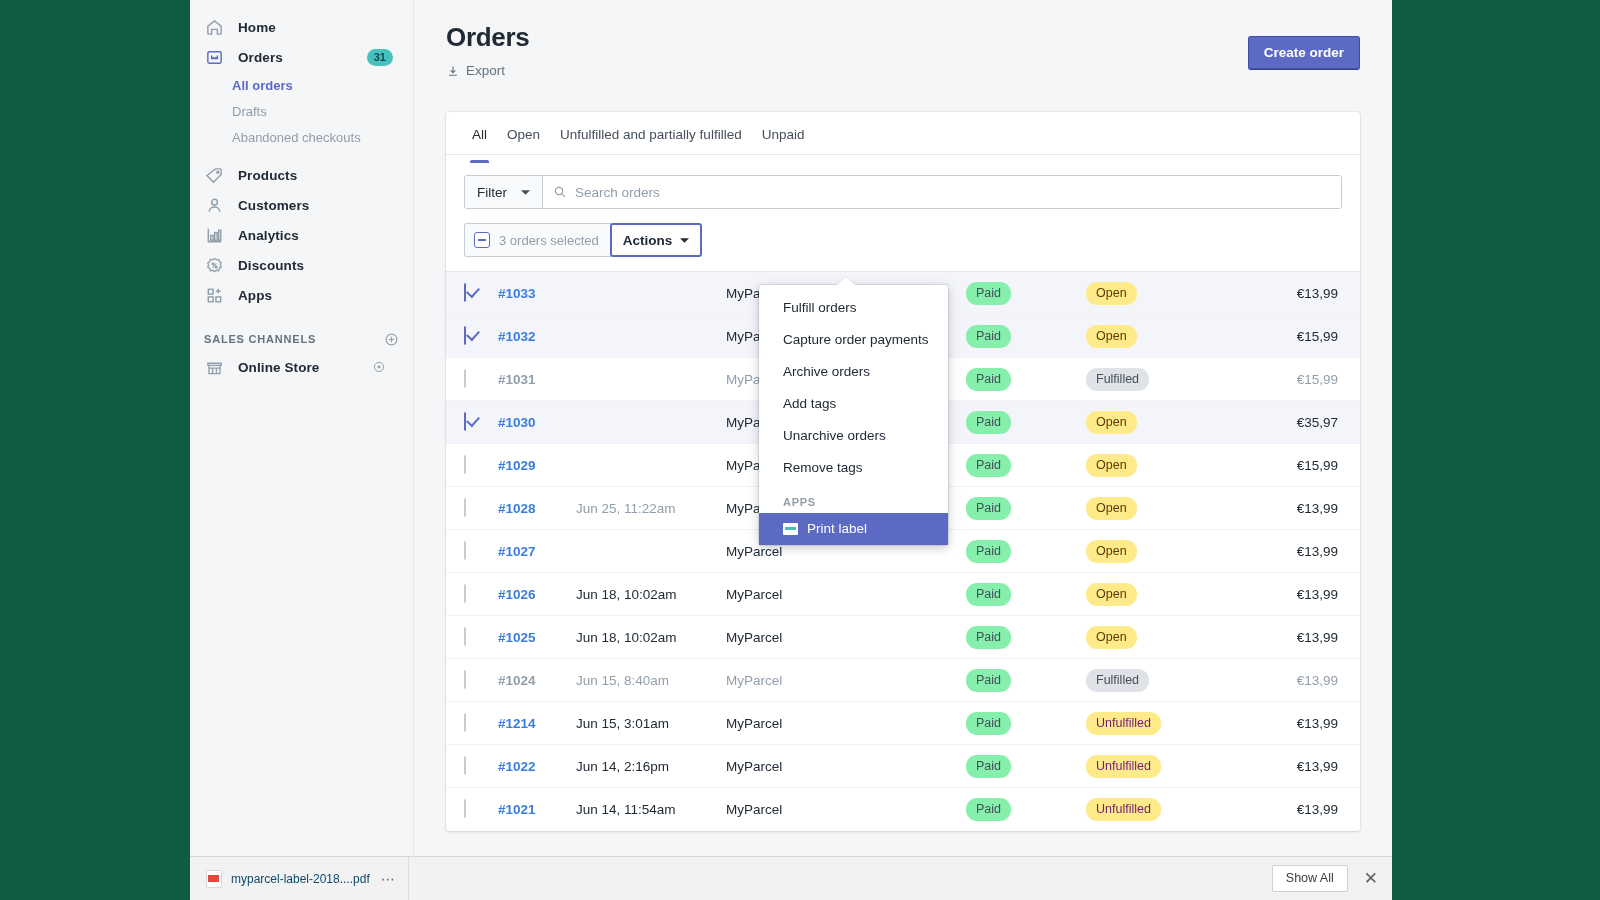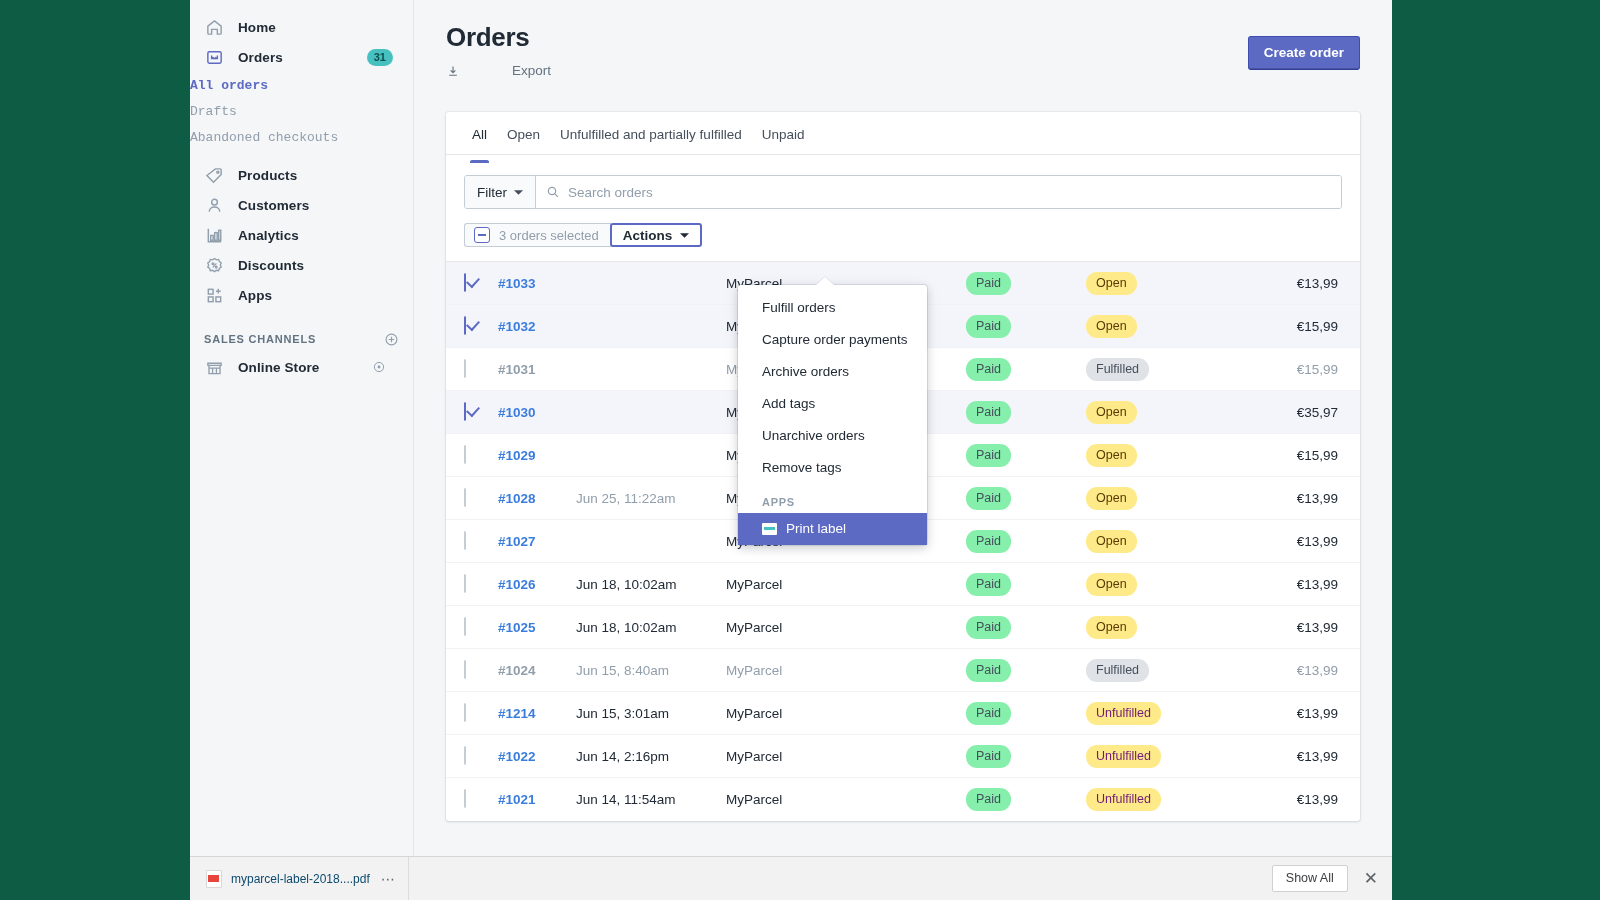--- a/index.html
+++ b/index.html
@@ -45,21 +45,21 @@
   }
   .nav-item.active .lbl { color: #212b36; }
   .nav-item .badge {
     margin-left: auto;
     background: #47c1bf; color: #0d4f4e;
     font-size: 11px; font-weight: 600;
     border-radius: 9px; padding: 1px 7px 2px;
     line-height: 14px;
   }
   .subnav {
-    font-family: Liberation Mono, monospace;
+    padding-left: 42px;
   }
   .subnav-item {
     height: 26px; display: flex; align-items: center;
     font-size: 13px; cursor: pointer; white-space: nowrap;
   }
   .subnav-item.sel { color: #5c6ac4; font-weight: 700; }
   .subnav-item.dim { color: #919eab; font-weight: 400; }
 
   .nav-gap { height: 10px; }
 
@@ -73,21 +73,21 @@
   }
   .section-head .plus { margin-left: auto; }
 
   
   #main { position: absolute; left: 224px; top: 0; right: 0; height: 856px; }
 
   .page-head { padding: 22px 32px 0 32px; position: relative; }
   .page-title {
     font-size: 26px; font-weight: 700; color: #212b36; letter-spacing: -.3px;
   }
-  .export-row { display: flex; align-items: center; margin-top: 10px; cursor: pointer; gap: 46px; }
+  .export-row { display: flex; align-items: center; margin-top: 10px; cursor: pointer; }
   .export-row .lbl { font-size: 13.5px; color: #637381; margin-left: 6px; }
   .create-btn {
     position: absolute; right: 32px; top: 36px;
     background: #5c6ac4; color: #fff;
     border: 1px solid #3f4eae;
     border-bottom-color: #2f3d9e;
     border-radius: 3px;
     font-size: 13.5px; font-weight: 600;
     padding: 8px 15px 9px;
     box-shadow: inset 0 -1px 0 rgba(0,0,0,.2);
@@ -124,37 +124,37 @@
   }
 
   
   .filter-row { padding: 20px 18px 0 18px; display: flex; }
   .filter-wrap {
     display: flex; width: 100%;
     border: 1px solid #c4cdd5; border-radius: 3px; overflow: hidden;
     height: 34px;
   }
   .filter-btn {
-    display: flex; align-items: center; gap: 7px;
+    display: flex; align-items: center; gap: 14px;
     padding: 0 12px;
     background: #f9fafb;
     border-right: 1px solid #c4cdd5;
     font-size: 13.5px; color: #212b36; cursor: pointer;
   }
   .search-box { display: flex; align-items: center; flex: 1; padding: 0 10px; background: #fff; }
   .search-box input {
     border: 0; outline: 0; flex: 1; margin-left: 8px;
     font-family: "Liberation Sans", sans-serif; font-size: 13.5px; color: #212b36;
     background: transparent;
   }
   .search-box input::placeholder { color: #919eab; }
 
   
   .bulk-row { padding: 14px 18px 0 18px; display: flex; align-items: center; }
-  .bulk-wrap { display: flex; height: 24px; }
+  .bulk-wrap { display: flex; height: 34px; }
   .bulk-sel {
     display: flex; align-items: center; gap: 9px;
     padding: 0 12px 0 9px;
     border: 1px solid #c4cdd5; border-right: 0;
     border-radius: 3px 0 0 3px;
     background: #f9fafb;
     font-size: 13px; color: #919eab; white-space: nowrap;
   }
   .minus-box {
     width: 16px; height: 16px; border: 1.5px solid #5c6ac4;
@@ -215,21 +215,21 @@
     white-space: nowrap;
   }
   .pill-paid   { background: #86efac; color: #454f5b; }
   .pill-open   { background: #ffea8a; color: #573b00; }
   .pill-unf    { background: #ffea8a; color: #701a75; }
   .pill-ful    { background: #dfe3e8; color: #454f5b; }
 
   
   #popover {
     position: absolute;
-    left: 548px; top: 285px; width: 189px;
+    left: 569px; top: 285px; width: 189px;
     background: #fff;
     border-radius: 3px;
     box-shadow: 0 0 0 1px rgba(6,44,82,.1), 0 2px 16px rgba(33,43,54,.08), 0 3px 8px rgba(33,43,54,.18);
     z-index: 40;
     padding: 7px 0 0 0;
   }
   #popover::before {
     content: ""; position: absolute;
     top: -8px; left: 78px;
     border-left: 9px solid transparent;

